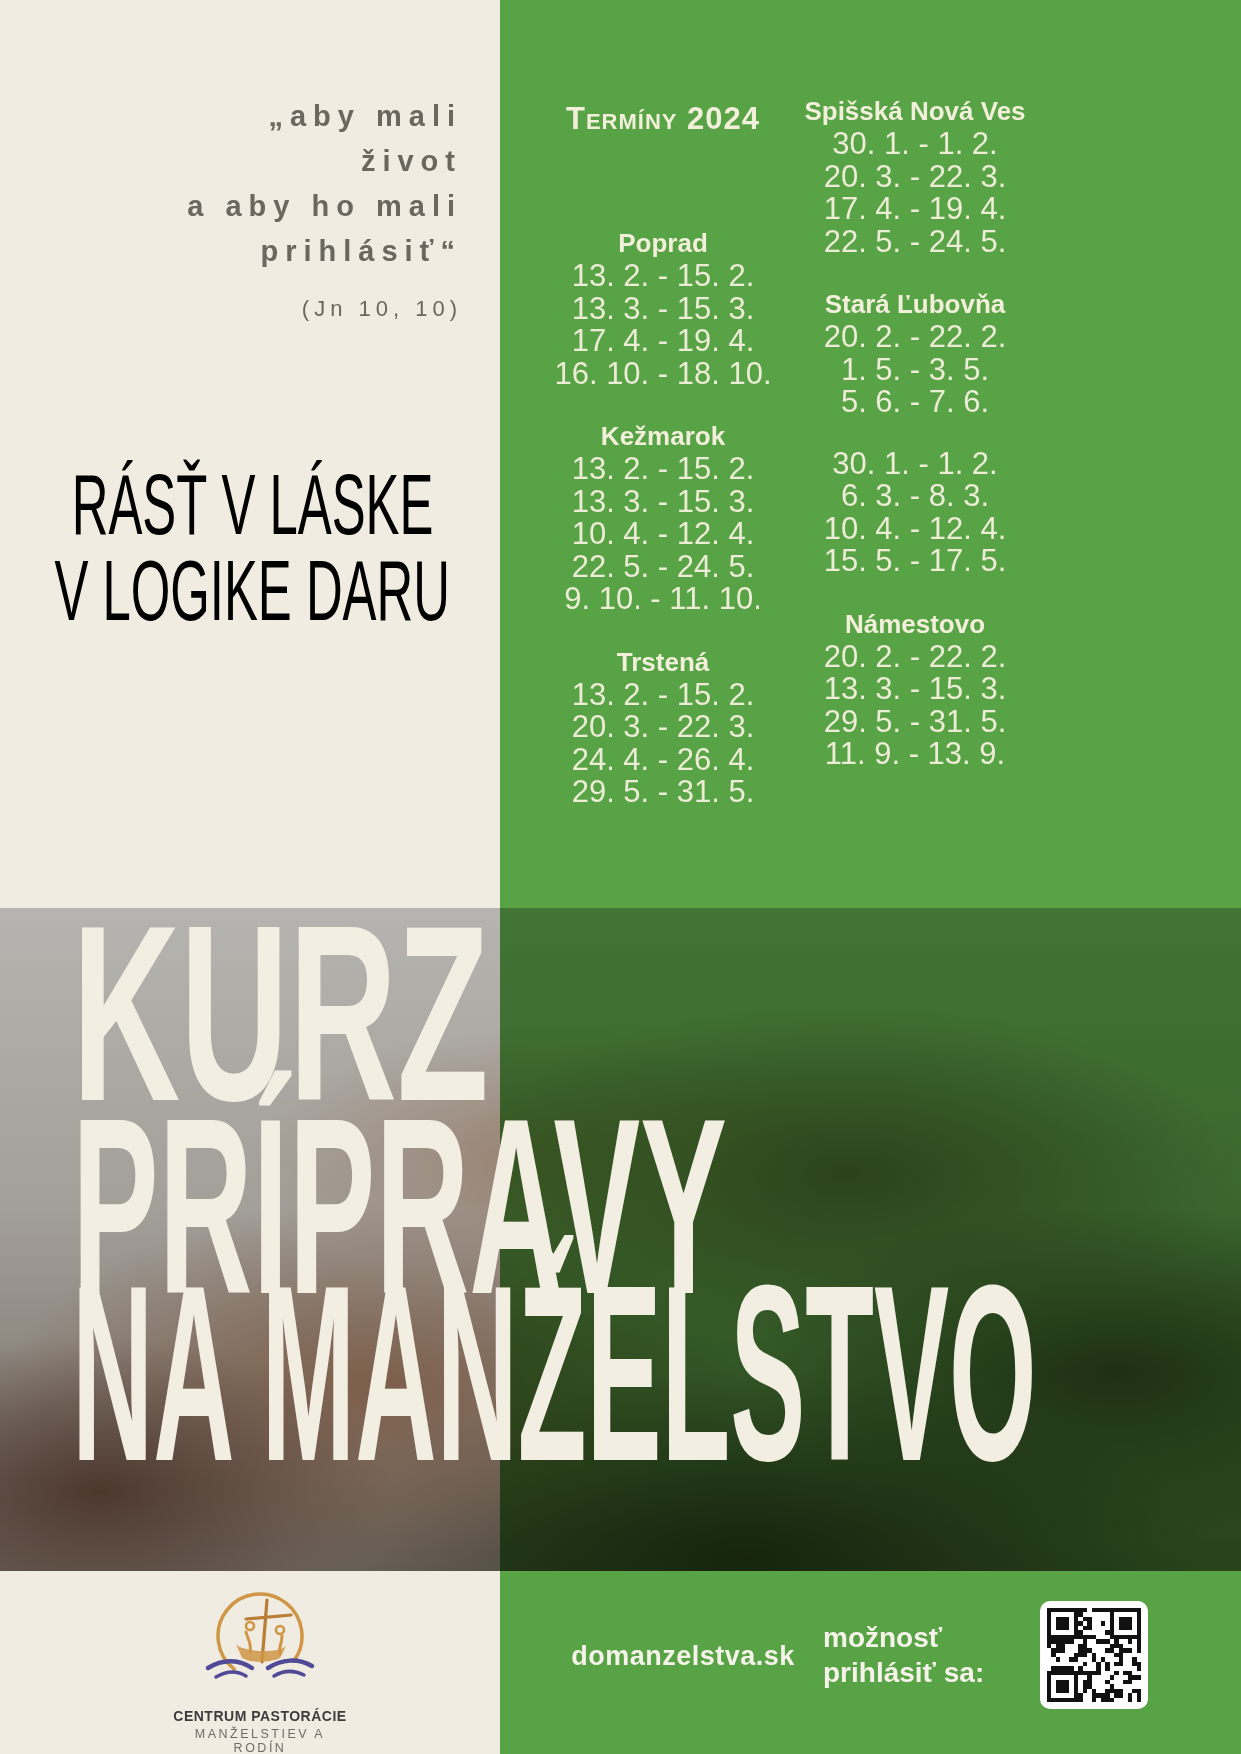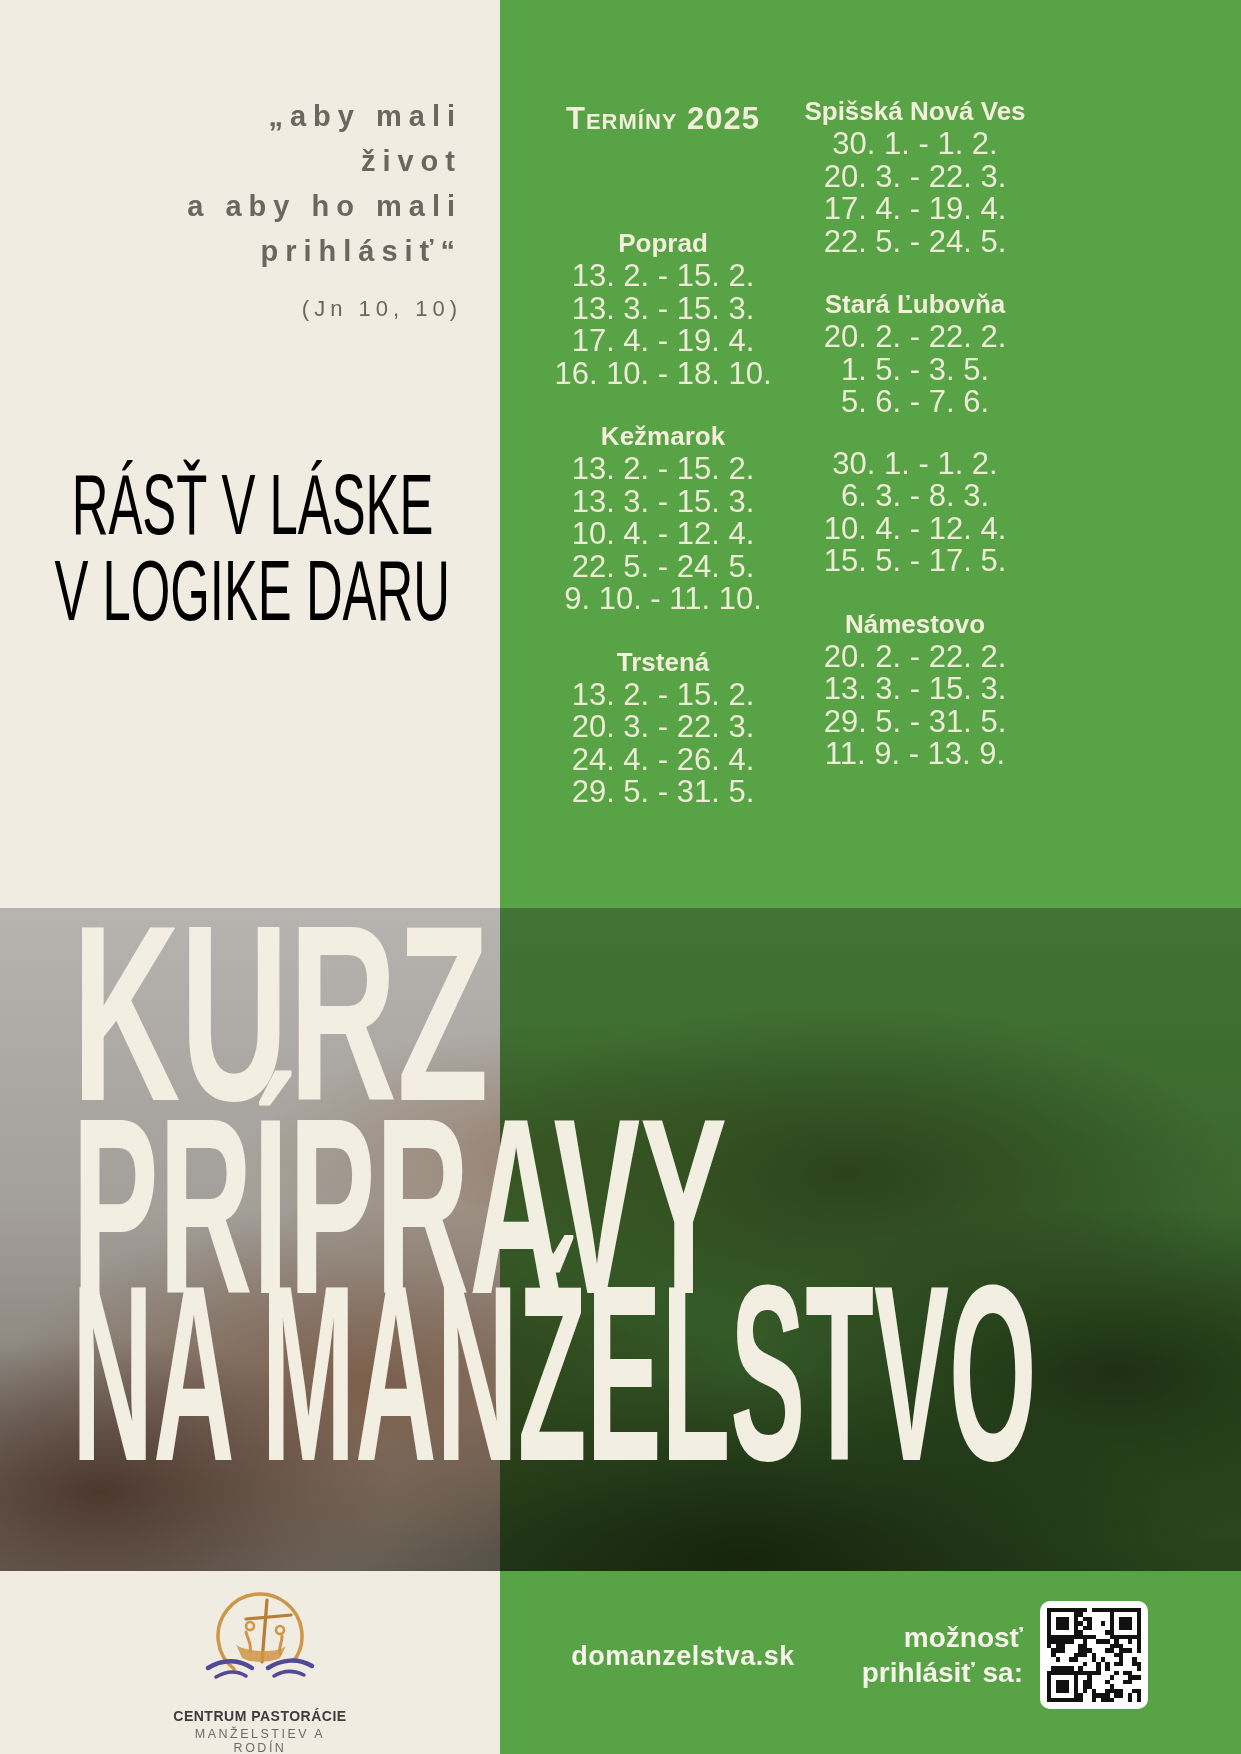--- a/index.html
+++ b/index.html
@@ -47,21 +47,21 @@
   .mt{position:absolute;left:72px;color:#f3eee2;font-weight:700;white-space:nowrap;line-height:1;transform-origin:left top;}
   #mt1{top:889px;font-size:250px;transform:scale(.60,1);}
   #mt2{top:1082px;font-size:250px;transform:scale(.52,1);}
   #mt3{top:1249px;font-size:250px;transform:scale(.45,1);}
 
   
   .logo{position:absolute;left:170px;top:1586px;width:180px;text-align:center;}
   .org-name{font-size:14px;font-weight:700;color:#3c3c3c;letter-spacing:.5px;margin-top:14px;}
   .org-sub{font-size:12.5px;color:#6f6c68;letter-spacing:2.5px;margin-top:3px;}
   .website{position:absolute;left:523px;top:1641px;width:320px;text-align:center;color:#f6f3ea;font-size:27px;font-weight:700;letter-spacing:.5px;}
-  .signup{position:absolute;left:823px;top:1620px;width:200px;text-align:right;color:#f6f3ea;font-size:28px;font-weight:700;line-height:35px;}
+  .signup{position:absolute;left:823px;top:1620px;width:200px;color:#f6f3ea;font-size:28px;font-weight:700;line-height:35px;}
   .qr-box{position:absolute;left:1040px;top:1601px;width:108px;height:108px;background:#fff;border-radius:10px;padding:7px;box-sizing:border-box;}
 </style>
 </head>
 <body>
 
 <div class="poster">
 
   <div class="green-panel"></div>
   <div class="photo-band">
     <div class="photo-green"></div>
@@ -74,21 +74,21 @@
     <div class="quote-line">prihlásiť“</div>
     <div class="quote-ref">(Jn 10, 10)</div>
   </div>
 
   <div class="tagline">
     <div class="tagline-line"><span>RÁSŤ V LÁSKE</span></div>
     <div class="tagline-line"><span>V LOGIKE DARU</span></div>
   </div>
 
   <div class="sched-col" id="colA">
-    <div class="sched-header">Termíny 2025</div>
+    <div class="sched-header">Termíny 2024</div>
   <div class="city">
         <div class="city-name">Poprad</div>
         <div class="date-row">13. 2. - 15. 2.</div>
         <div class="date-row">13. 3. - 15. 3.</div>
         <div class="date-row">17. 4. - 19. 4.</div>
         <div class="date-row">16. 10. - 18. 10.</div>
       </div>
       <div class="city">
         <div class="city-name">Kežmarok</div>
         <div class="date-row">13. 2. - 15. 2.</div>

